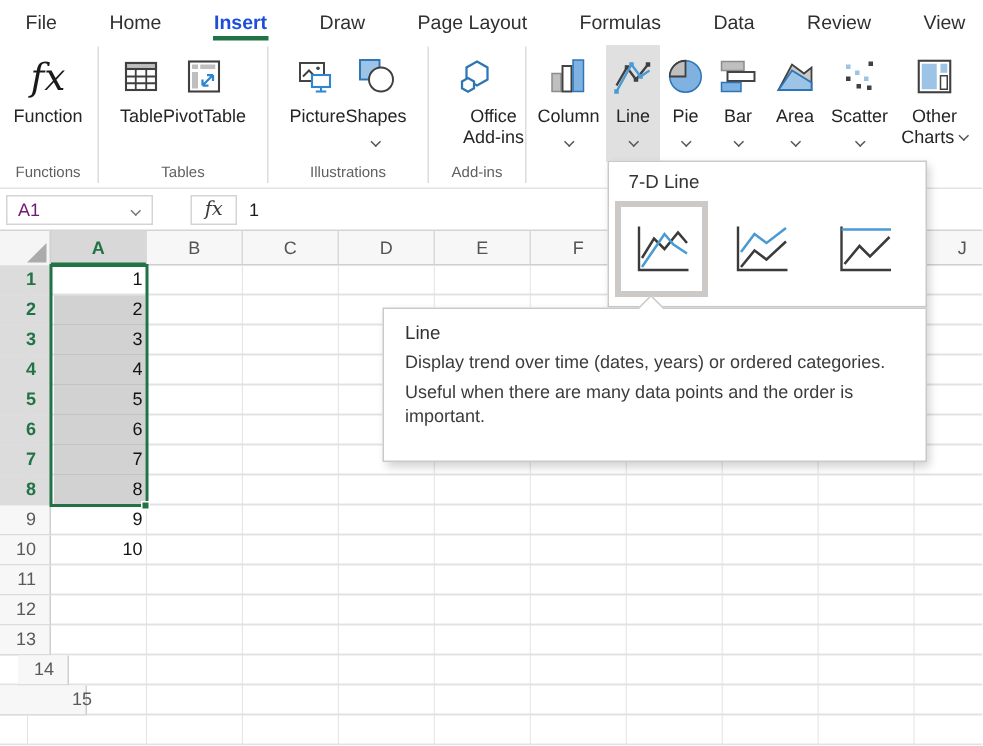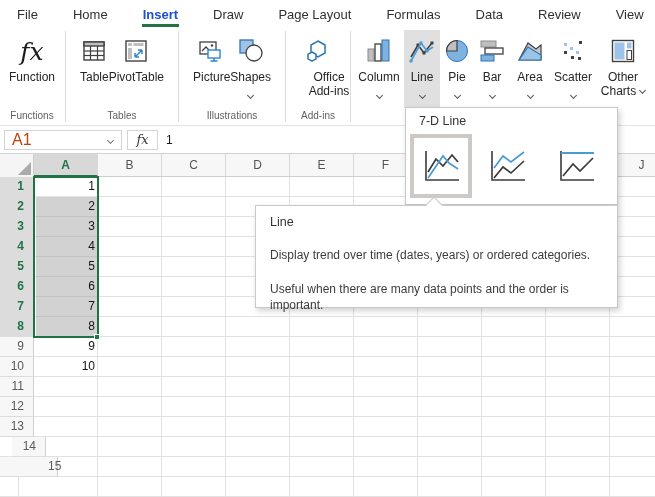--- a/index.html
+++ b/index.html
@@ -28,22 +28,22 @@
   .rlabel.wrap { white-space:normal; }
   .chevrow { height:10px; margin-top:2px; }
   .chev { display:inline-block; width:5px; height:5px; border-right:1.3px solid #555;
     border-bottom:1.3px solid #555; transform:rotate(45deg); vertical-align:2px; }
   .chev.inline { margin-left:4px; }
   .fxbig { font-family:"DejaVu Serif", serif; font-style:italic; font-size:25px; color:#1a1a1a; }
 
   
   .fbar { position:absolute; top:126px; left:0; width:655px; height:28px; background:#fff;
     border-bottom:1px solid #d4d4d4; }
-  .namebox { position:absolute; left:4px; top:4px; width:118px; height:20px; border:1px solid #d4d4d4;
-    font-size:16px; line-height:18px; padding-left:7px; color:#c2410c; background:#fff; }
+  .namebox { position:absolute; left:4px; top:4px; width:98px; height:20px; border:1px solid #d4d4d4;
+    font-size:12px; line-height:18px; padding-left:7px; color:#701a75; background:#fff; }
   .namebox .chev { position:absolute; right:8px; top:7px; border-color:#777; }
   .fxbox { position:absolute; left:127px; top:4px; width:31px; height:20px; border:1px solid #d4d4d4;
     text-align:center; font-family:"DejaVu Serif", serif; font-style:italic; font-size:13px;
     line-height:18px; color:#3a3a3a; background:#fff; }
   .fvalue { position:absolute; left:166px; top:4px; height:20px; font-size:12px; line-height:20px; color:#1a1a1a; }
 
   
   .sheet { position:absolute; top:154px; left:0; width:655px; height:343px; background:#fff; }
   .colheaders { position:absolute; top:0; left:0; width:655px; height:23px; background:#f5f5f5;
     border-bottom:1px solid #cfcfcf; }
@@ -79,21 +79,21 @@
   .tile.t2 { left:76px; top:32px; width:50px; height:52px; }
   .tile.t3 { left:145px; top:32px; width:50px; height:52px; }
 
   
   .tooltip { position:absolute; left:255px; top:205px; width:363px; height:103px; background:#fff;
     border:1px solid #c9c9c9; box-shadow:2px 3px 6px rgba(0,0,0,0.18); z-index:11;
     padding:9px 14px; font-size:12px; color:#3c3c3c; }
   .tooltip .notch { position:absolute; top:-7px; left:172px; width:12px; height:12px; background:#fff;
     border-left:1px solid #c9c9c9; border-top:1px solid #c9c9c9; transform:rotate(45deg); }
   .tt-title { font-size:12.5px; color:#333; }
-  .tt-p { margin-top:18px; line-height:16px; }
+  .tt-p { margin-top:4px; line-height:16px; }
 </style>
 </head>
 <body>
 
 <div class="stage">
 
   <div class="menubar">
     <div class="mtab">File</div>
     <div class="mtab">Home</div>
     <div class="mtab active">Insert</div>

